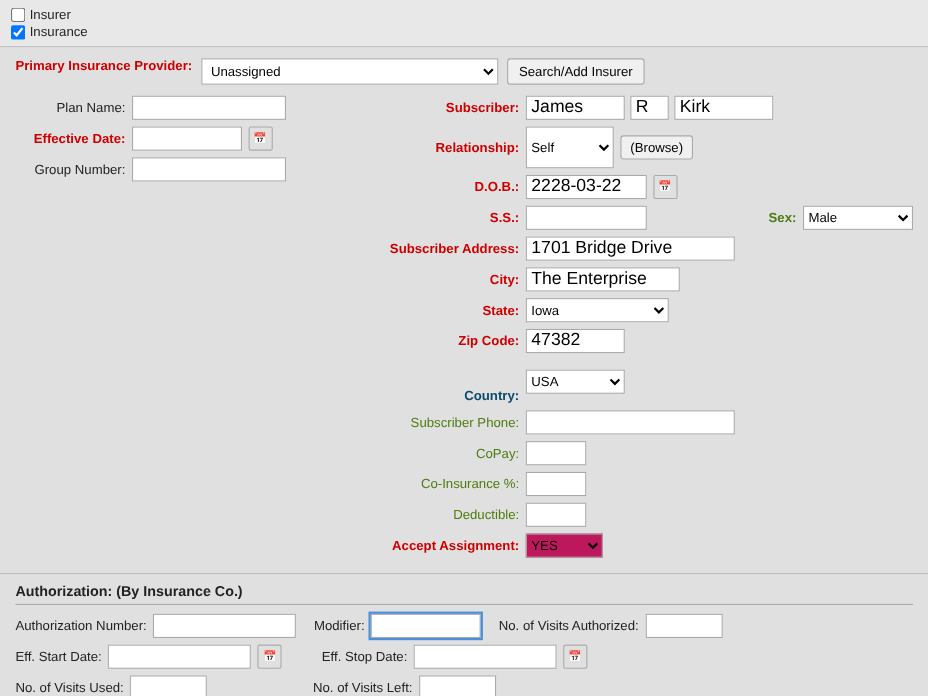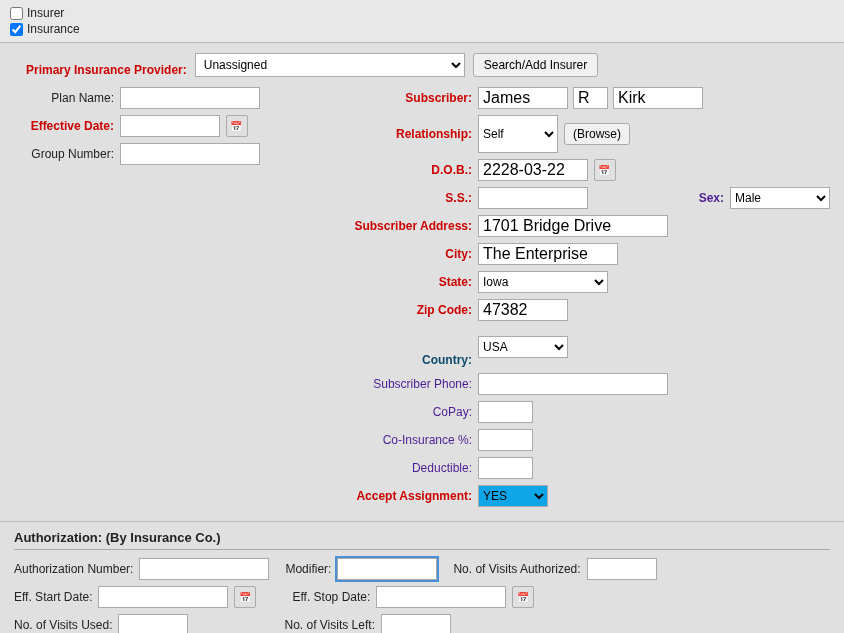--- a/index.html
+++ b/index.html
@@ -31,24 +31,23 @@
     }
 
     .insurance-section {
       background: #e0e0e0;
       padding: 10px 14px 8px 14px;
       border-bottom: 1px solid #bbb;
     }
 
     .primary-row {
       display: flex;
-      align-items: flex-end;
+      align-items: flex-start;
       gap: 8px;
       margin-bottom: 10px;
-      margin-left: 12px;
     }
     .primary-row label {
       color: #cc0000;
       font-weight: bold;
       white-space: nowrap;
     }
     .primary-row select {
       width: 270px;
       height: 24px;
       font-size: 12px;
@@ -132,21 +131,21 @@
     .right-field-row label {
       white-space: nowrap;
       min-width: 130px;
       text-align: right;
     }
     .right-field-row label.red {
       color: #cc0000;
       font-weight: bold;
     }
     .right-field-row label.normal {
-      color: #4c1d95;
+      color: #4d7c0f;
     }
 
     .subscriber-name-row {
       display: flex;
       align-items: center;
       gap: 5px;
     }
     .select-sm {
       height: 38px;
       font-size: 12px;
@@ -205,21 +204,21 @@
 
     .input-focused {
       outline: 2px solid #4a90d9;
       outline-offset: 0;
     }
 
     .accept-select {
       height: 22px;
       font-size: 12px;
       border: 1px solid #aaa;
-      background: #0ea5e9;
+      background: #be185d;
       width: 70px;
     }
   </style>
 </head>
 <body>
 
 <div class="top-checkboxes">
   <label>
     <input type="checkbox" style="">
     <span>Insurer</span>

